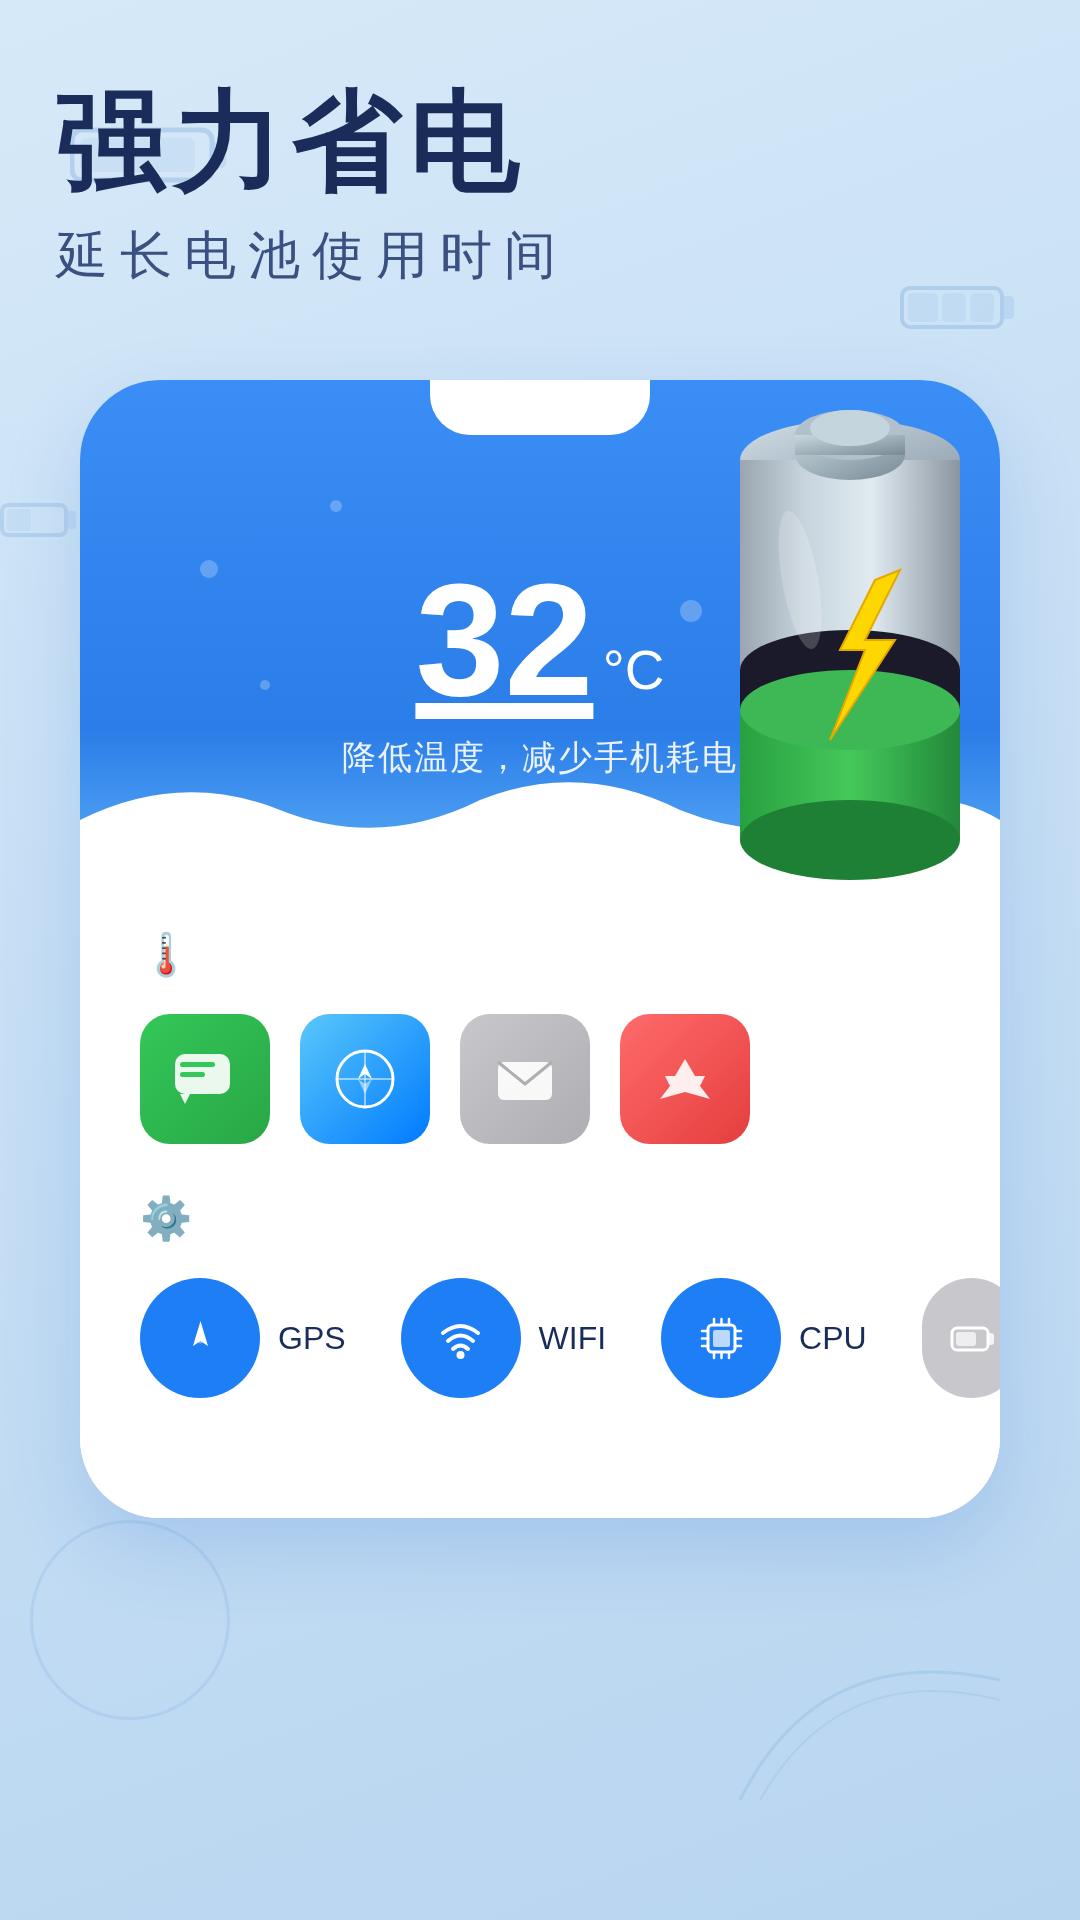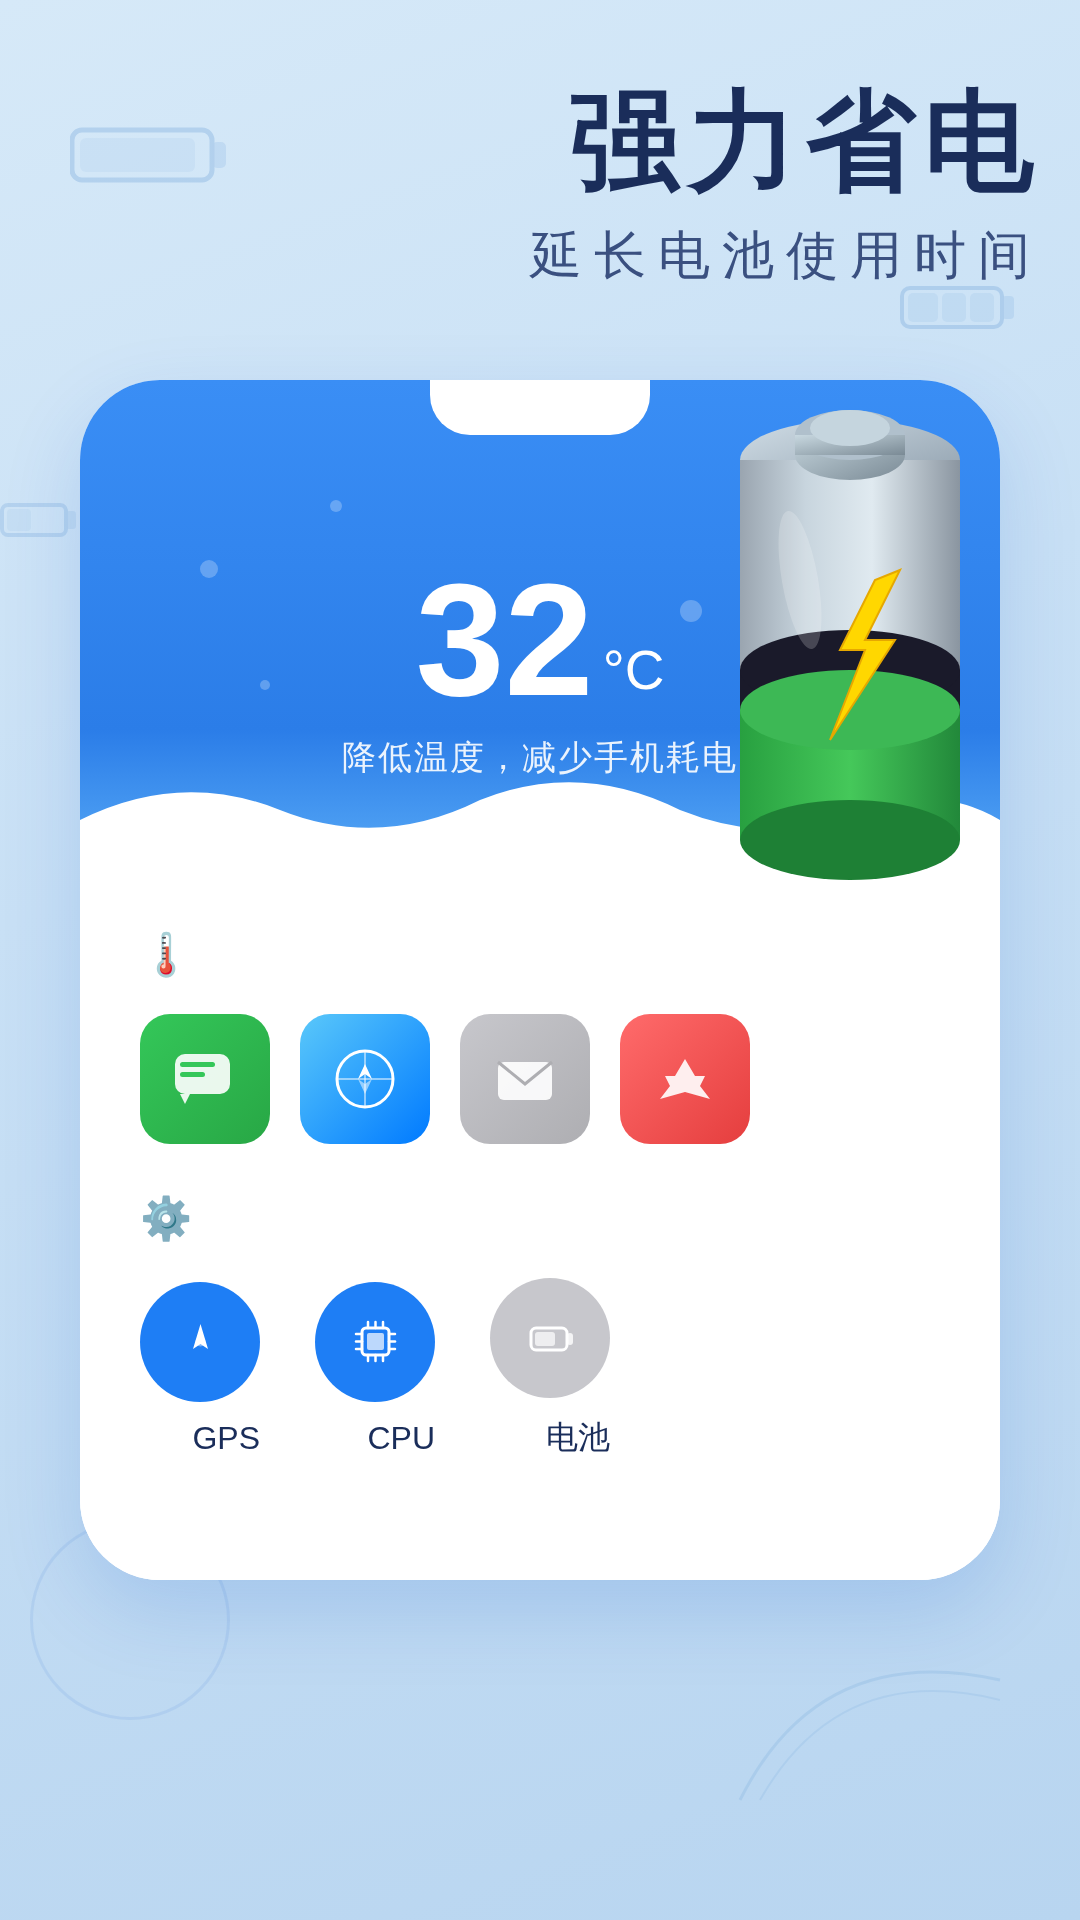--- a/index.html
+++ b/index.html
@@ -45,22 +45,22 @@
       width: 100%;
       height: 100%;
     }
 
     
     .header {
       position: absolute;
       top: 80px;
       left: 0;
       right: 0;
-      text-align: right;
-      padding: 0 38px;
+      text-align: left;
+      padding: 0 56px;
     }
 
     .main-title {
       font-size: 110px;
       font-weight: 900;
       color: #1a2d5a;
       letter-spacing: 8px;
       line-height: 1.1;
     }
 
@@ -120,20 +120,21 @@
       left: 0; right: 0;
       text-align: center;
     }
 
     .temp-number {
       font-size: 160px;
       font-weight: 700;
       color: white;
       line-height: 1;
       display: inline-block;
+      text-decoration: underline;
     }
 
     .temp-unit {
       font-size: 55px;
       color: white;
       vertical-align: super;
       margin-left: 5px;
     }
 
     .temp-desc {
@@ -219,22 +220,22 @@
 
     
     .comp-icons-row {
       display: flex;
       gap: 55px;
       align-items: center;
     }
 
     .comp-item {
       display: flex;
-      flex-direction: column;
-      align-items: flex-end;
+      flex-direction: row;
+      align-items: center;
       gap: 18px;
     }
 
     .comp-circle {
       width: 120px;
       height: 120px;
       border-radius: 60px;
       display: flex;
       align-items: center;
       justify-content: center;
@@ -457,20 +458,31 @@
         <div class="comp-item">
           <div class="comp-circle comp-circle-blue">
             <svg width="55" height="55" viewBox="0 0 55 55">
               <path d="M27.5,10 L20,35 L27.5,30 L35,35 Z" fill="white"></path>
               <circle cx="27.5" cy="27.5" r="5" fill="white" opacity="0.4"></circle>
             </svg>
           </div>
           <span class="comp-label">GPS</span>
         </div>
 
+        <div class="comp-item">
+          <div class="comp-circle comp-circle-blue">
+            <svg width="55" height="55" viewBox="0 0 55 55">
+              <path d="M10,22 Q27.5,8 45,22" fill="none" stroke="white" stroke-width="4" stroke-linecap="round"></path>
+              <path d="M15,30 Q27.5,19 40,30" fill="none" stroke="white" stroke-width="4" stroke-linecap="round"></path>
+              <path d="M20,38 Q27.5,31 35,38" fill="none" stroke="white" stroke-width="4" stroke-linecap="round"></path>
+              <circle cx="27.5" cy="44" r="4" fill="white"></circle>
+            </svg>
+          </div>
+          <span class="comp-label">WIFI</span>
+        </div>
 
         <div class="comp-item">
           <div class="comp-circle comp-circle-blue">
             <svg width="55" height="55" viewBox="0 0 55 55">
               <rect x="14" y="14" width="27" height="27" rx="4" fill="none" stroke="white" stroke-width="3"></rect>
               <rect x="19" y="19" width="17" height="17" rx="2" fill="white" opacity="0.7"></rect>
 
               <line x1="20" y1="14" x2="20" y2="8" stroke="white" stroke-width="2.5" stroke-linecap="round"></line>
               <line x1="27.5" y1="14" x2="27.5" y2="8" stroke="white" stroke-width="2.5" stroke-linecap="round"></line>
               <line x1="35" y1="14" x2="35" y2="8" stroke="white" stroke-width="2.5" stroke-linecap="round"></line>

